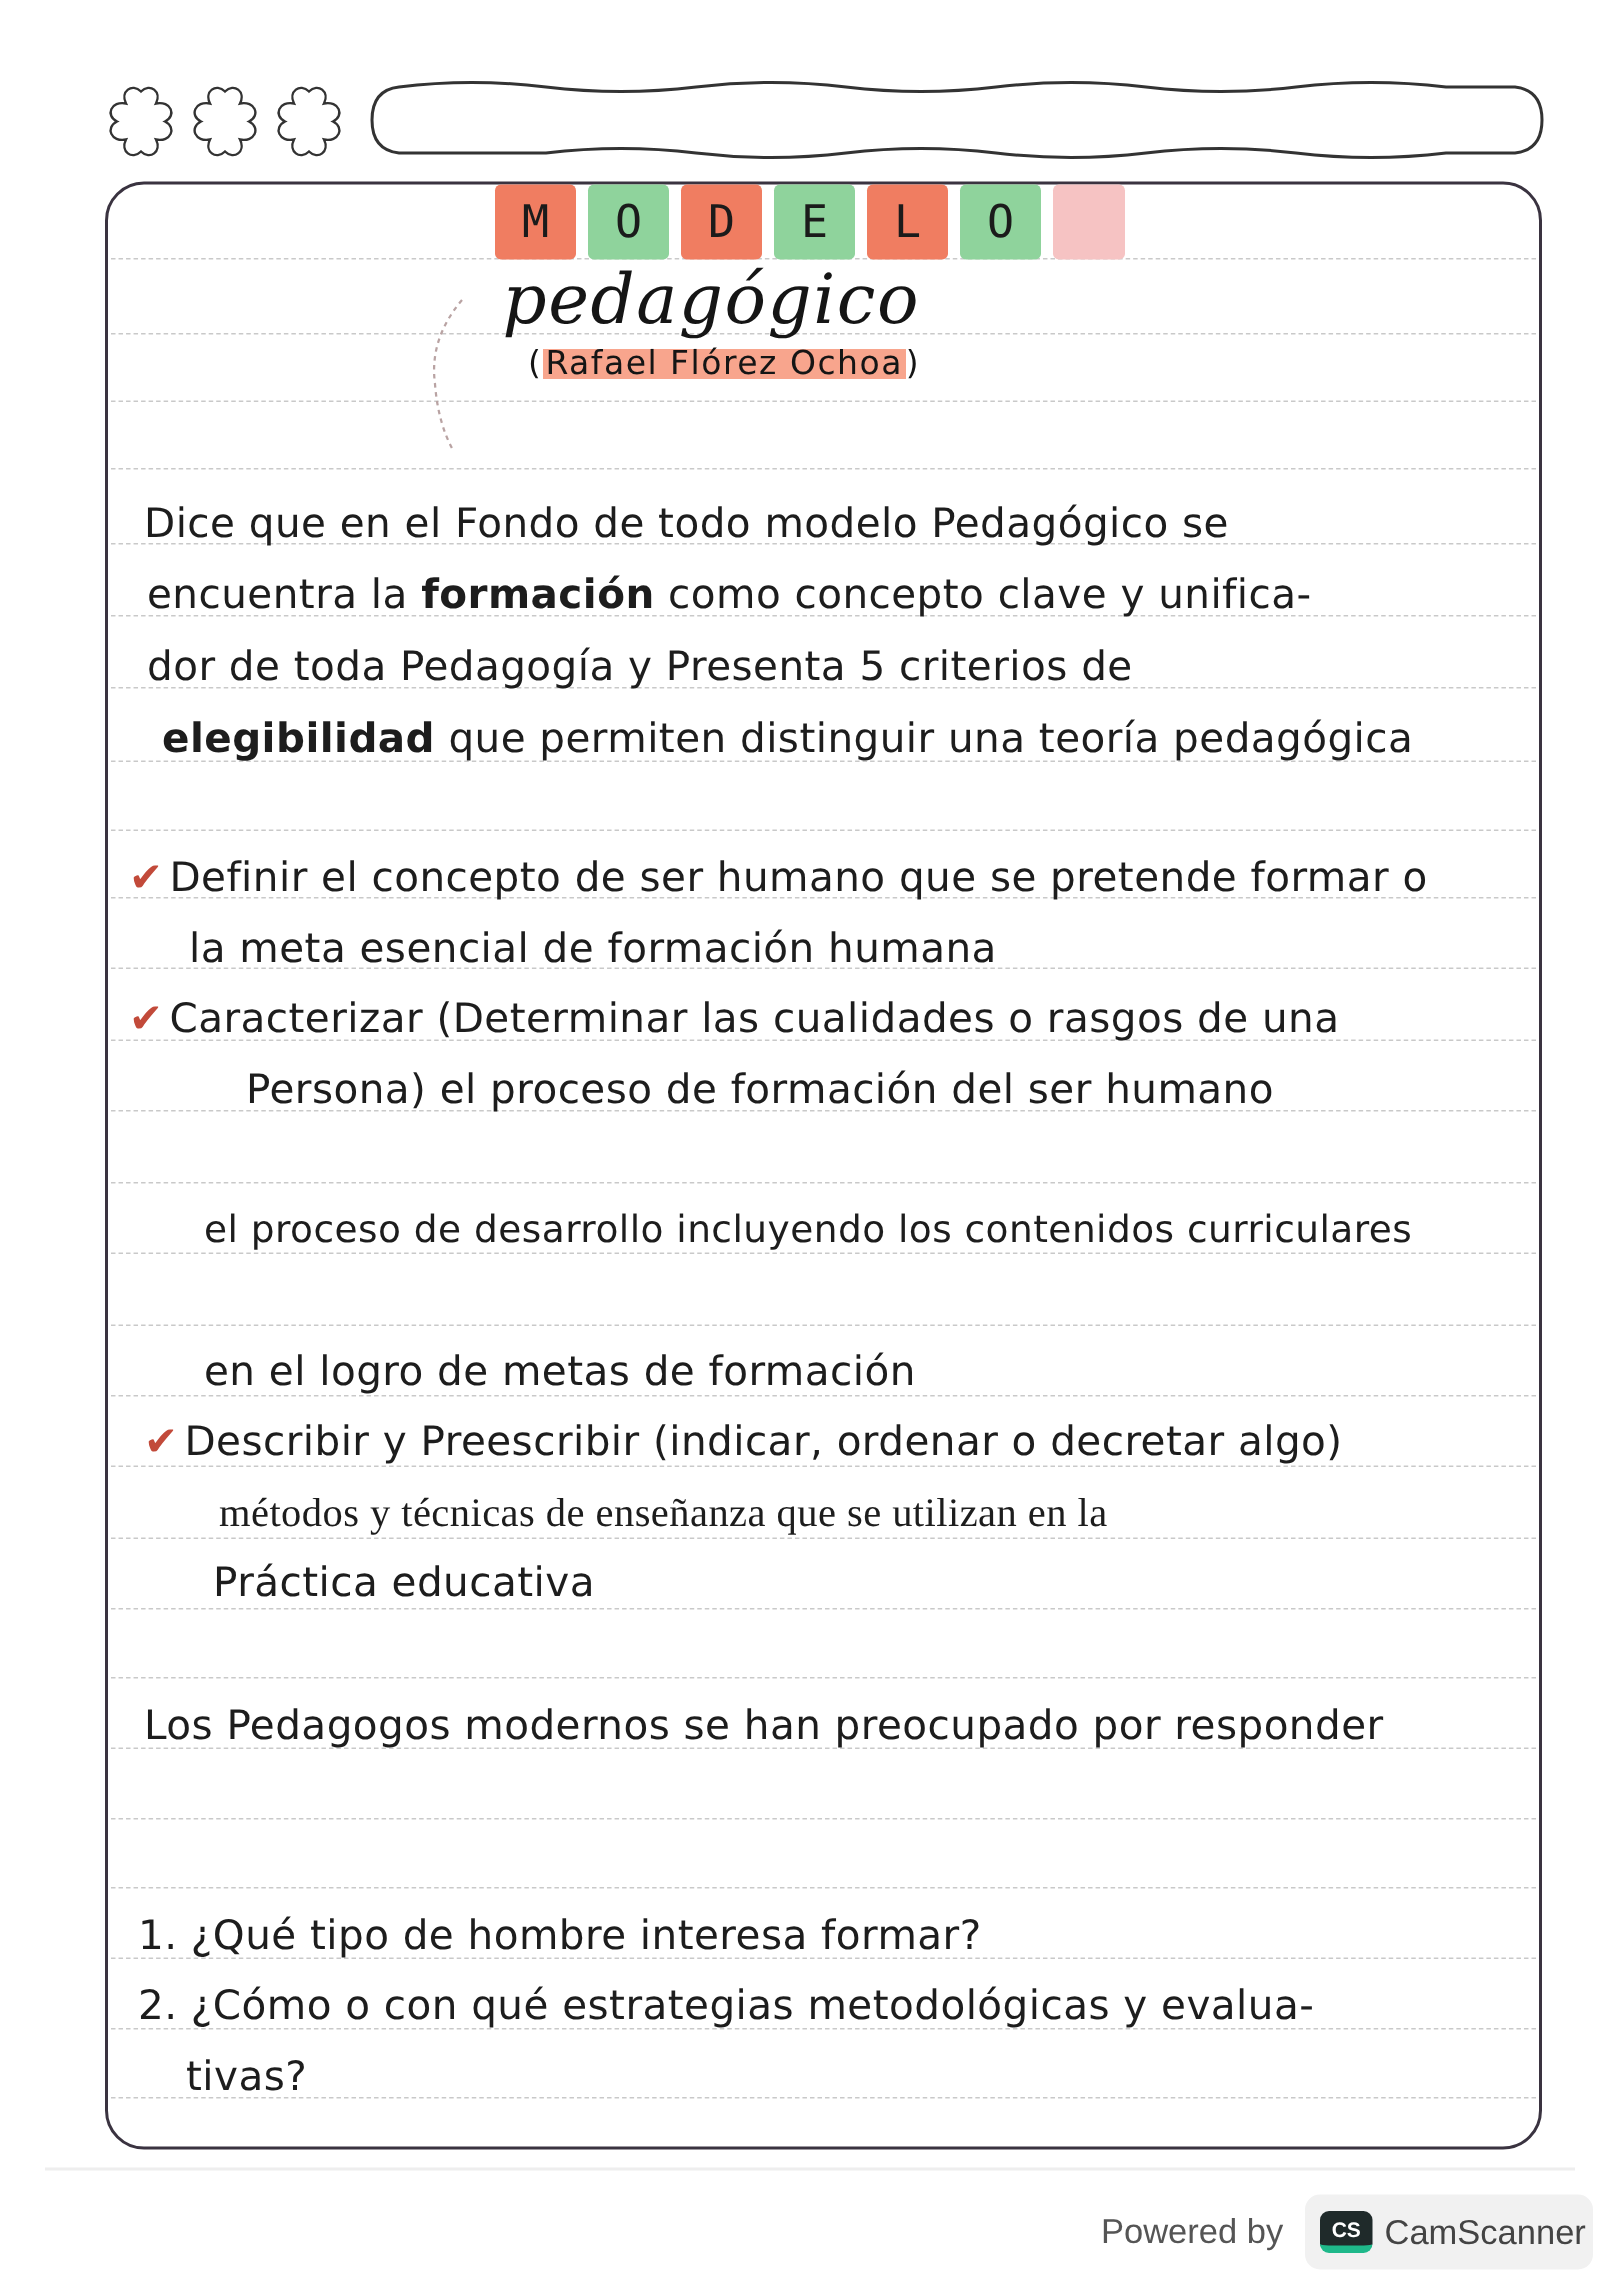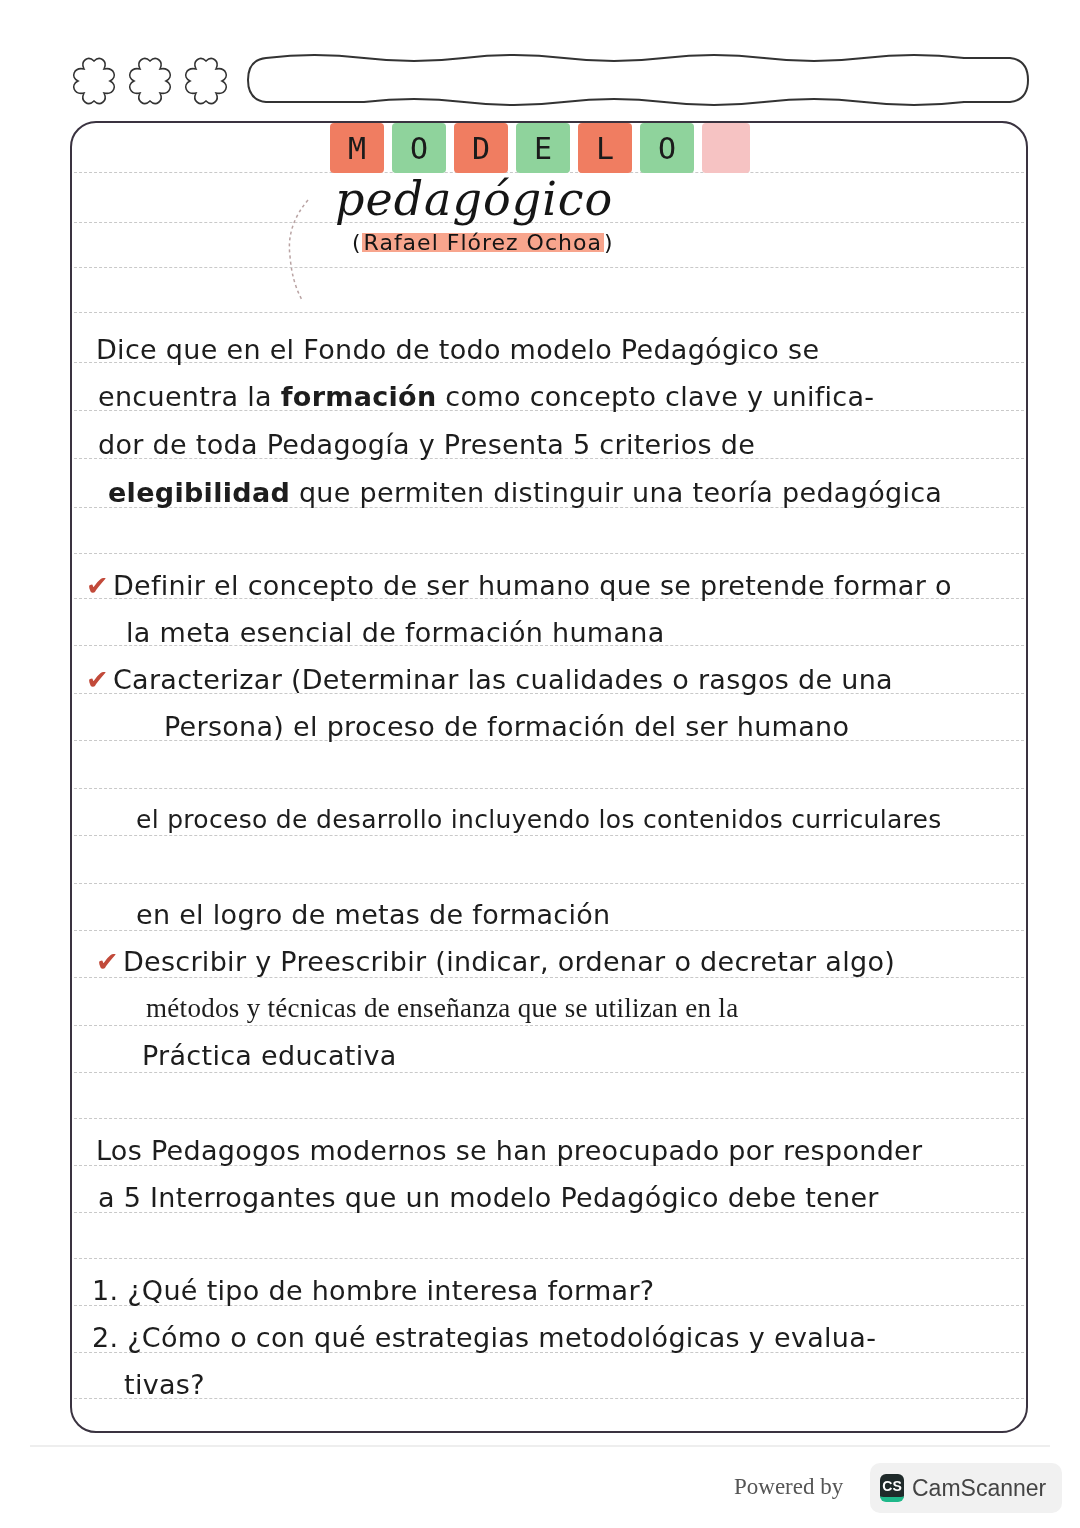--- a/index.html
+++ b/index.html
@@ -40,27 +40,27 @@
   .author .hl { background:linear-gradient(transparent 10%, #f8a58d 10%, #f8a58d 90%, transparent 90%); padding:0 2px; }
   .bracket-deco { position:absolute; left:282px; top:196px; width:30px; height:110px; }
 
   
   .hw { position:absolute; font-family:"DejaVu Sans", sans-serif; font-size:27px; color:#1d1d1d; white-space:nowrap; letter-spacing:0.3px; }
   .hw b { font-weight:bold; }
   .check { color:#c24a3a; font-weight:bold; margin-right:4px; }
 
   
   .footer-line { position:absolute; left:30px; top:1445px; width:1020px; border-top:2px solid #eeeeee; }
-  .powered { position:absolute; left:734px; top:1474px; font-family:Liberation Serif, serif; font-size:23px; color:#555; }
+  .powered { position:absolute; left:734px; top:1474px; font-family:Liberation Sans, sans-serif; font-size:23px; color:#555; }
   .cs-badge {
     position:absolute; left:870px; top:1463px; width:192px; height:50px; background:#f1f1f1; border-radius:10px;
     display:flex; align-items:center;
   }
   .cs-logo {
-    width:24px; height:28px; margin-left:10px; background:#1f2a2a; border-radius:6px; color:#fff;
+    width:35px; height:28px; margin-left:10px; background:#1f2a2a; border-radius:6px; color:#fff;
     font-family:"Liberation Sans", sans-serif; font-weight:bold; font-size:14px; display:flex; align-items:center; justify-content:center;
     border-bottom:5px solid #1fb88a; box-sizing:border-box;
   }
   .cs-name { margin-left:8px; font-family:"Liberation Sans", sans-serif; font-size:23px; color:#444; }
 </style>
 </head>
 <body>
 
 <div class="page">
 
@@ -152,21 +152,20 @@
 
   <div class="hw" style="left:136px; top:899px;">en el logro de metas de formación</div>
 
   <div class="hw" style="left:96px; top:946px;">
     <span class="check">✔</span><span>Describir y Preescribir (indicar, ordenar o decretar algo)</span>
   </div>
   <div class="hw" style="left:146px; top:993px;font-family:Liberation Serif, serif;">métodos y técnicas de enseñanza que se utilizan en la</div>
   <div class="hw" style="left:142px; top:1040px;">Práctica educativa</div>
 
   <div class="hw" style="left:96px; top:1135px;">Los Pedagogos modernos se han preocupado por responder</div>
-  <div class="hw" style="left:98px; top:1182px;">a 5 Interrogantes que un modelo Pedagógico debe tener</div>
 
   <div class="hw" style="left:92px; top:1275px;">1. ¿Qué tipo de hombre interesa formar?</div>
   <div class="hw" style="left:92px; top:1322px;">2. ¿Cómo o con qué estrategias metodológicas y evalua-</div>
   <div class="hw" style="left:124px; top:1369px;">tivas?</div>
 
   <div class="footer-line"></div>
   <div class="powered">Powered by</div>
   <div class="cs-badge">
     <div class="cs-logo">CS</div>
     <span class="cs-name">CamScanner</span>

